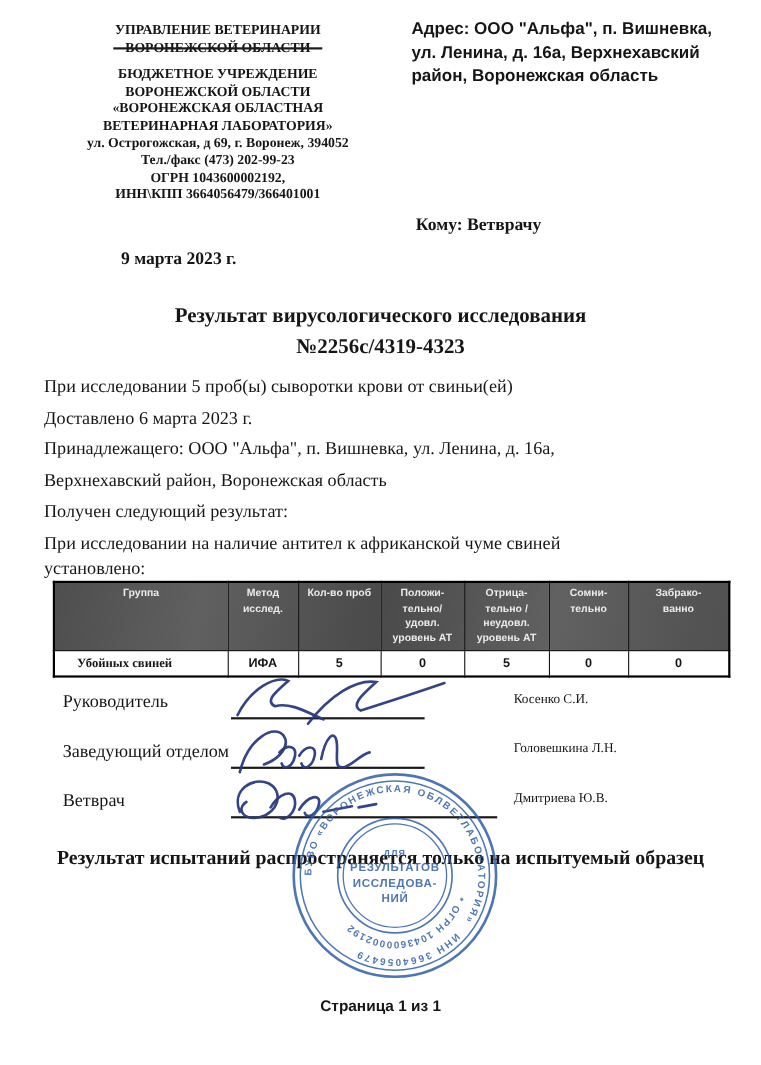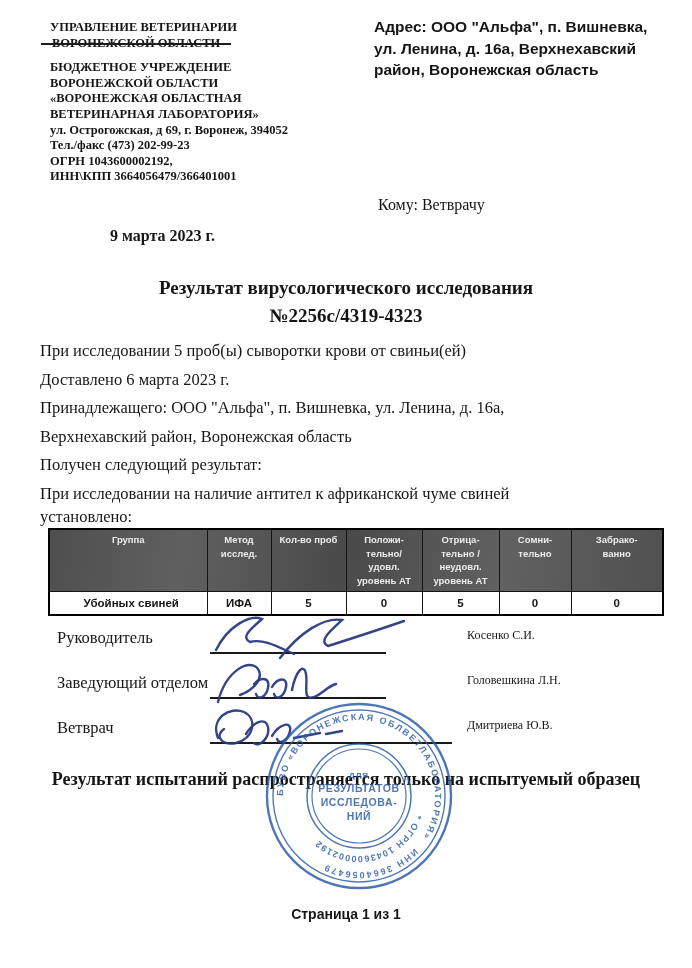--- a/index.html
+++ b/index.html
@@ -2,33 +2,33 @@
 <html><head>
 <meta charset="utf-8">
 <style>
   html,body{margin:0;padding:0;background:#ffffff;}
   .page{
     position:relative;width:692px;height:968px;background:#ffffff;
     font-family:"Liberation Serif",serif;color:#161616;overflow:hidden;
   }
   
   .org-block{
-    position:absolute;left:50px;top:20px;width:296px;
+    position:absolute;left:50px;top:20px;width:296px;text-align:center;
     font-weight:bold;font-size:12.5px;line-height:15.6px;
   }
   .org-gap{height:9px;}
   .struck{position:relative;display:inline-block;padding:0 2px;}
   .struck::after{content:"";position:absolute;left:-9px;right:-9px;top:7px;height:2.4px;background:#1c1c1c;}
   
   .addr-block{
     position:absolute;left:374px;top:16px;width:280px;
     font-family:"Liberation Sans","DejaVu Sans",sans-serif;
     font-weight:bold;font-size:15.5px;line-height:21.6px;
   }
-  .kom{position:absolute;left:378px;top:196px;font-weight:normal;font-size:16px;}
+  .kom{position:absolute;left:378px;top:196px;font-weight:bold;font-size:16px;}
   .doc-date{position:absolute;left:110px;top:227px;font-weight:bold;font-size:16px;}
   
   .title{position:absolute;left:0;top:274px;width:100%;text-align:center;
     font-weight:bold;font-size:19px;line-height:28px;}
   
   .body-text{position:absolute;left:40px;top:341px;width:625px;font-size:16.5px;}
   .body-line{height:28.6px;white-space:nowrap;}
   .body-line:last-child{height:auto;margin-top:-6px;}
   
   .rtable{
@@ -42,21 +42,21 @@
   }
   .rtable th{
     color:#ececec;font-size:9.5px;font-weight:600;line-height:13.5px;
     vertical-align:top;padding:3px 1px 0 1px;white-space:pre-line;text-align:center;
     border:1.5px solid #141414;height:58px;
   }
   .rtable td{
     font-size:11.5px;font-weight:bold;text-align:center;
     border:1.5px solid #141414;height:22px;padding:0;background:#fff;
   }
-  .rtable td.first{text-align:center;padding-left:6px;}
+  .rtable td.first{text-align:left;padding-left:20px;font-family:Liberation Serif, serif;}
   
   .sig-role{position:absolute;left:57px;font-size:16.5px;white-space:nowrap;}
   .sig-name{position:absolute;left:467px;font-size:12px;white-space:nowrap;}
   .sig-line{position:absolute;height:2.2px;background:#1a1a1a;}
   .sig-stroke{position:absolute;}
   .sig-stroke path{stroke:#2a3a80;stroke-width:2.4;fill:none;stroke-linecap:round;opacity:.95;}
   
   .note{position:absolute;left:0;top:769px;width:100%;text-align:center;
     font-weight:bold;font-size:18px;}
   .pageno{position:absolute;left:0;top:890px;width:100%;text-align:center;

